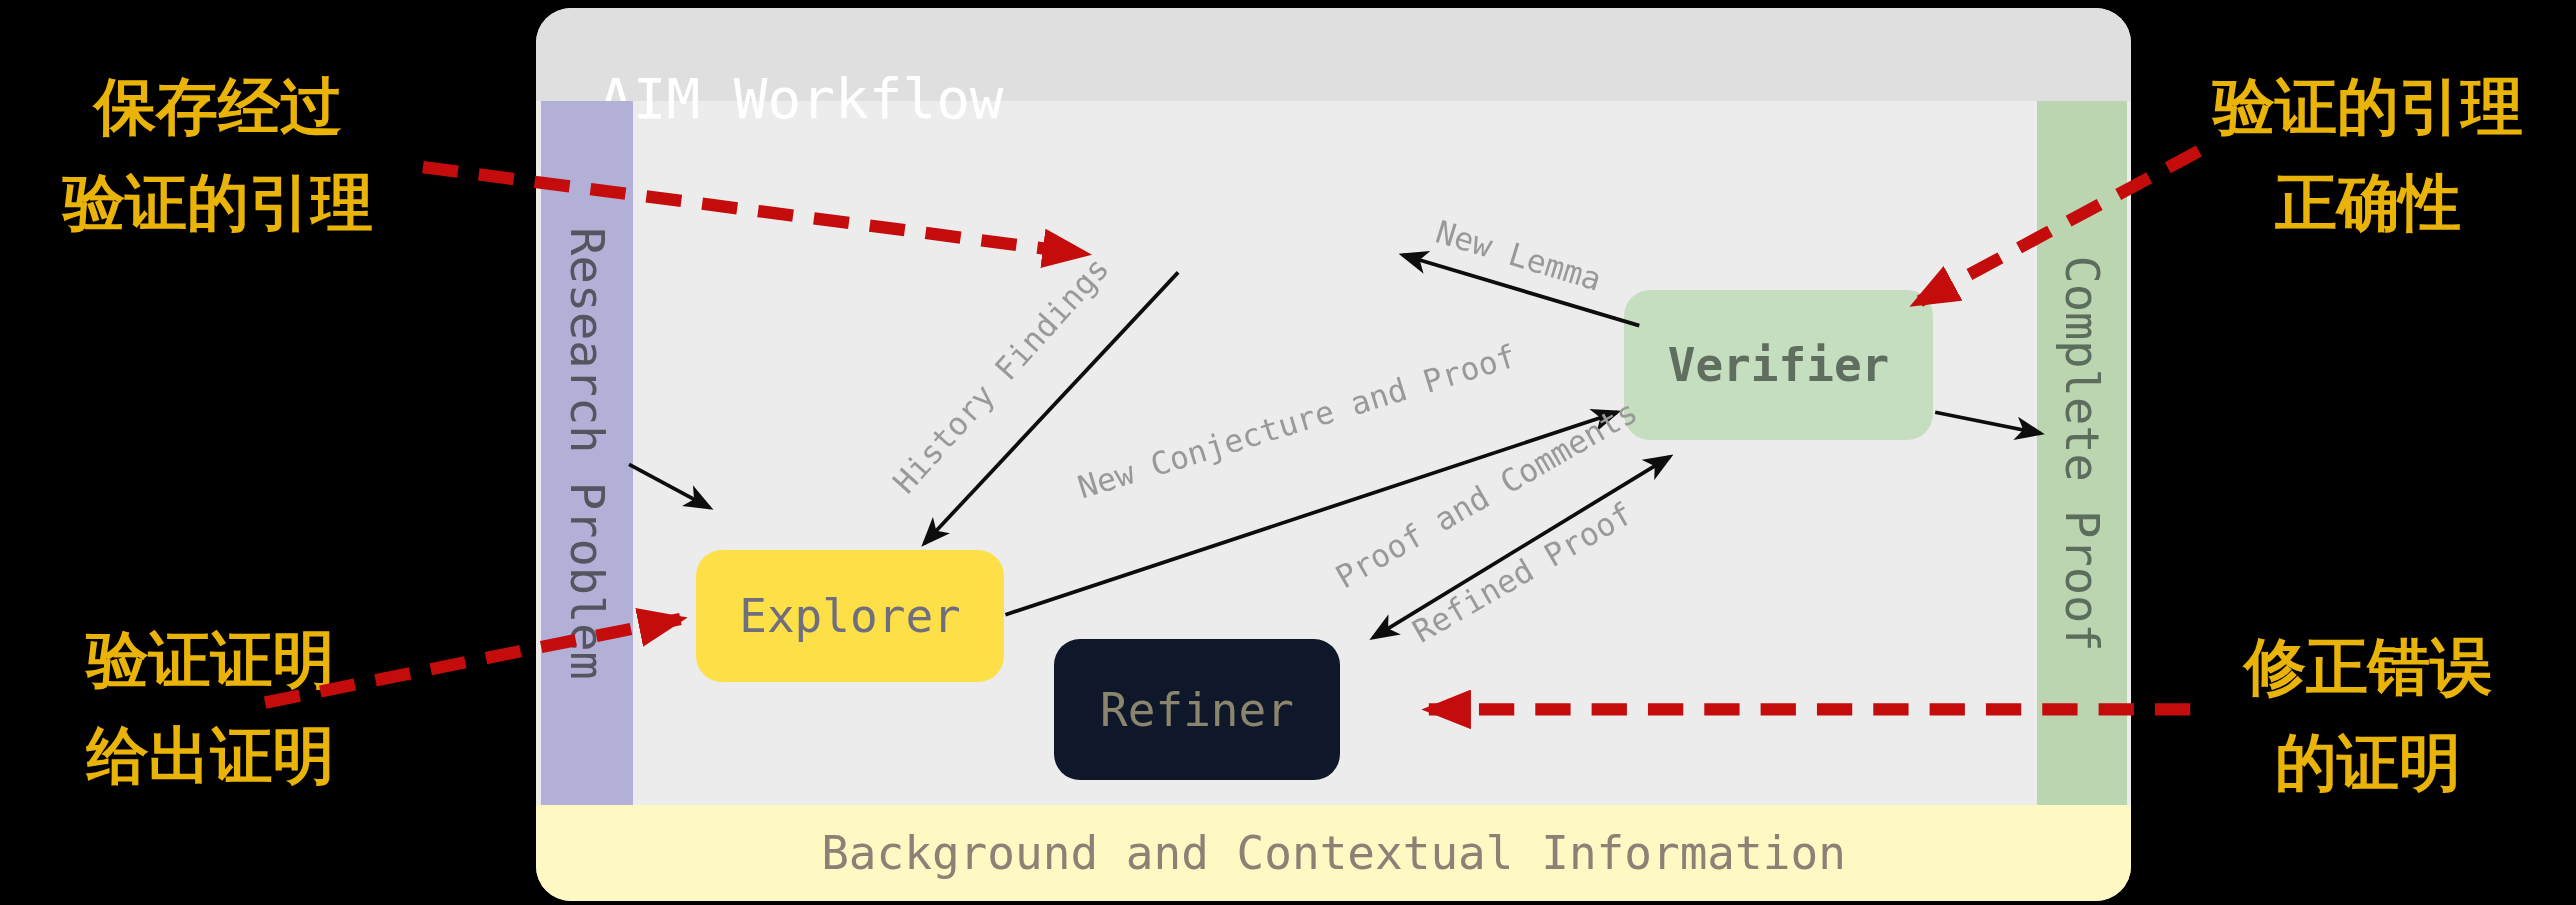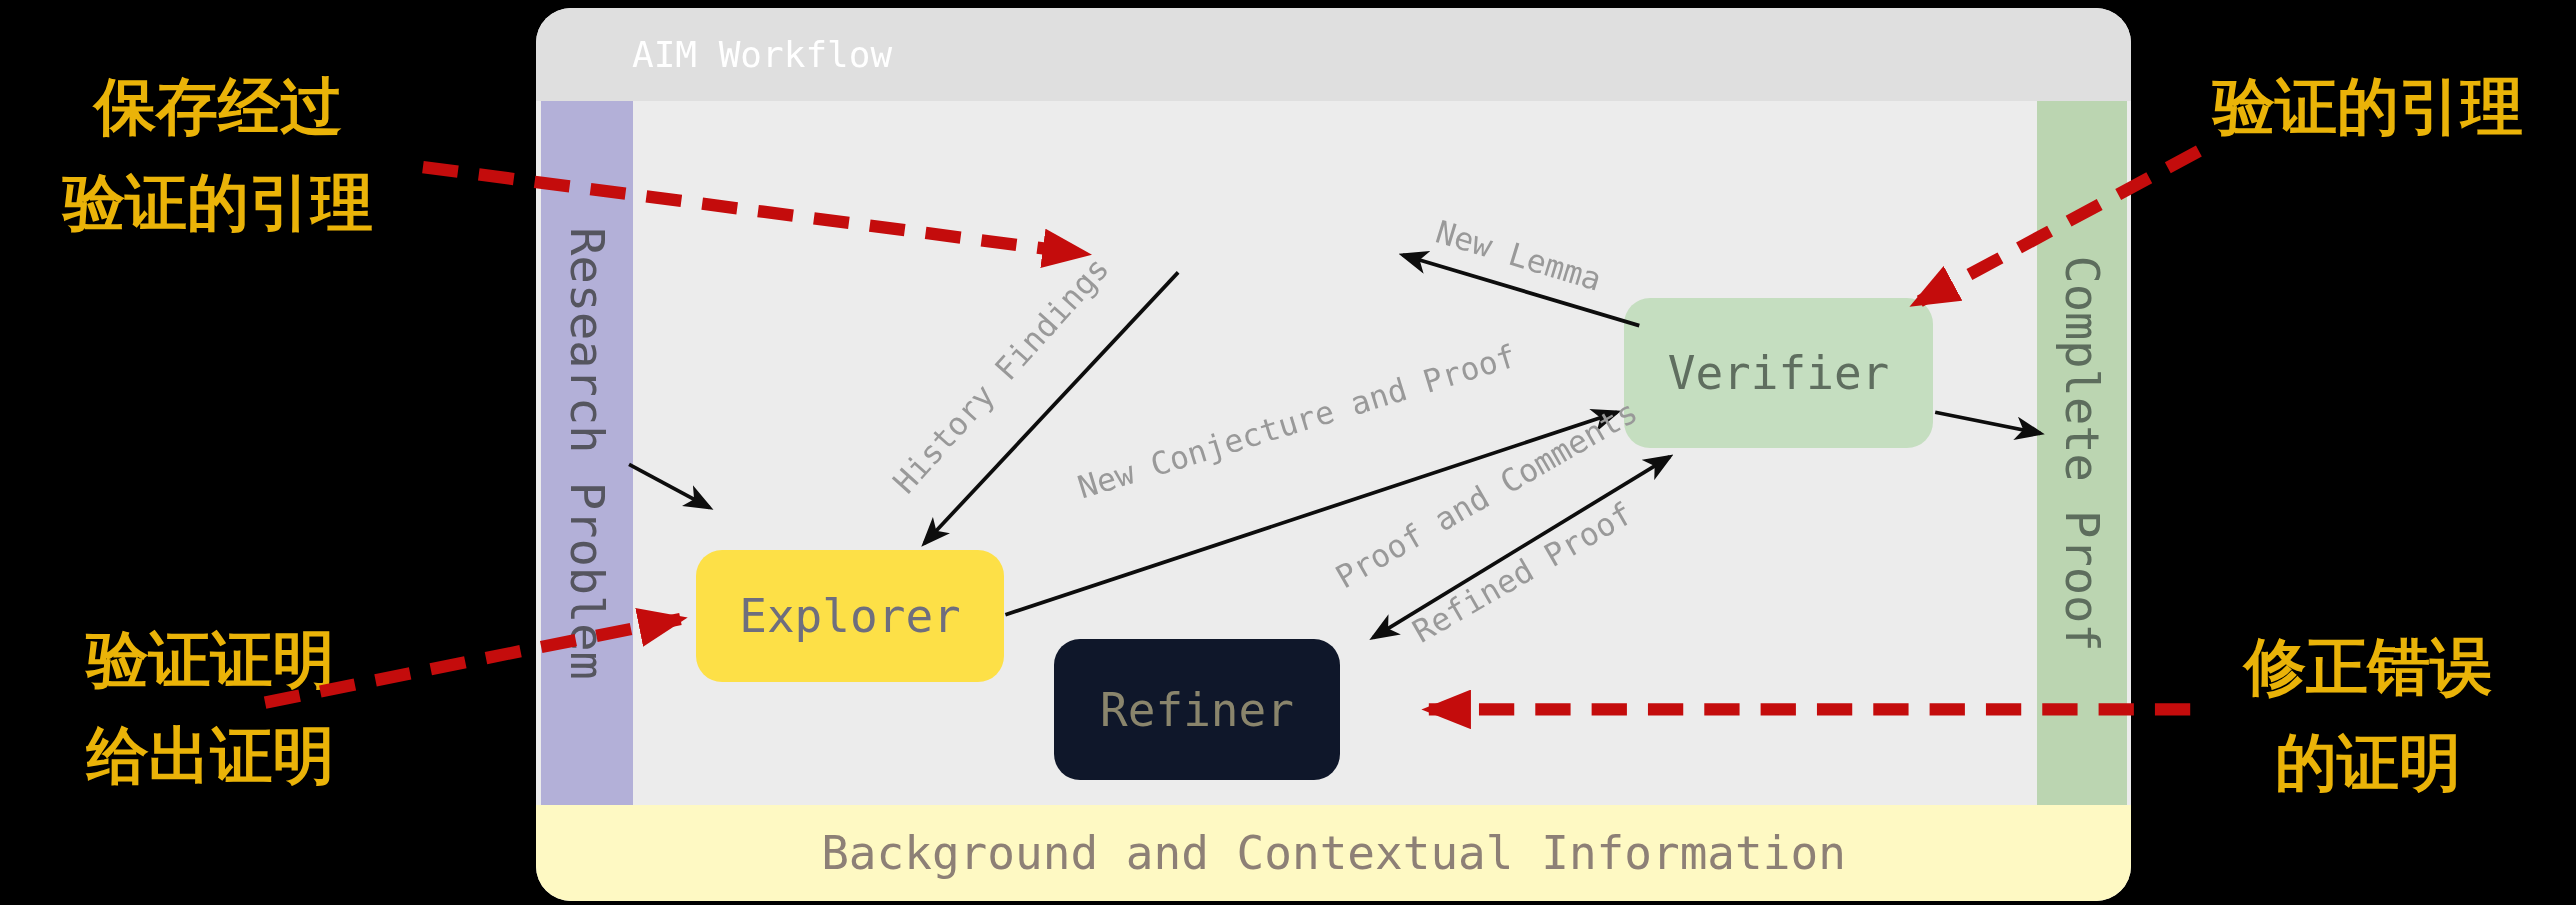--- a/index.html
+++ b/index.html
@@ -2,39 +2,39 @@
 <html style="font-size:10px"><head>
 <meta charset="utf-8">
 <style>
   html,body{margin:0;padding:0;background:#000;}
   .stage{position:relative;width:2576px;height:905px;background:#000;overflow:hidden;
          font-family:"DejaVu Sans Mono","Liberation Mono",monospace;}
   
   .panel{position:absolute;left:536px;top:8px;width:1595px;height:893px;
          background:#ececec;border-radius:35px;overflow:hidden;}
   .titlebar{position:absolute;left:0;top:0;width:100%;height:93px;background:#dfdfdf;}
-  .titlebar span{display:block;padding-left:96px;line-height:93px;font-size:36px;color:#ffffff;white-space:nowrap;}
+  .titlebar span{display:block;padding-left:63px;line-height:93px;font-size:56px;color:#ffffff;white-space:nowrap;margin-top:44px;}
   .bottombar{position:absolute;left:0;bottom:0;width:100%;height:96px;background:#fef9c3;
              display:flex;align-items:center;justify-content:center;}
   .bottombar span{font-size:46px;color:#8d8076;white-space:nowrap;}
   
   .strip{position:absolute;top:101px;height:704px;display:flex;align-items:center;justify-content:center;}
   .strip-left{left:541px;width:92px;background:#b3b0d8;}
   .strip-right{left:2037px;width:90px;background:#bbd5b1;}
   .strip span{transform:rotate(90deg);white-space:nowrap;font-size:47px;}
   .strip-left span{color:#55555f;}
   .strip-right span{color:#5d6d5d;}
   
   .node{position:absolute;border-radius:26px;display:flex;align-items:center;justify-content:center;}
   .node span{font-size:46px;white-space:nowrap;}
   .node-memory  {left:1099px;top:118px;width:310px;height:152px;background:#dec4c5;}
   .node-memory span{color:#7d6d6f;}
   .node-explorer{left:696px;top:550px;width:308px;height:132px;background:#fde047;}
   .node-explorer span{color:#6e6e7e;}
-  .node-verifier{left:1624px;top:298px;width:309px;height:150px;background:#c5dec0;}
+  .node-verifier{left:1624px;top:290px;width:309px;height:150px;background:#c5dec0;font-weight:bold;}
   .node-verifier span{color:#5f6e5f;}
   .node-refiner {left:1054px;top:639px;width:286px;height:141px;background:#0f172a;}
   .node-refiner span{color:#8a856c;}
   
   .zh{position:absolute;width:384px;text-align:center;color:#eab308;
       font-family:"Liberation Sans","DejaVu Sans",sans-serif;font-weight:900;
       font-size:62px;line-height:96px;white-space:nowrap;}
   .zh-tl{left:26px;top:59px;}
   .zh-bl{left:18.6px;top:612px;}
   .zh-tr{left:2176px;top:59px;}
@@ -79,20 +79,21 @@
   <div class="zh zh-tl">
     <div>保存经过</div>
     <div>验证的引理</div>
   </div>
   <div class="zh zh-bl">
     <div>验证证明</div>
     <div>给出证明</div>
   </div>
   <div class="zh zh-tr">
     <div>验证的引理</div>
+    <div>正确性</div>
   </div>
   <div class="zh zh-br">
     <div>修正错误</div>
     <div>的证明</div>
   </div>
 
   <svg class="arrows" viewBox="0 0 4161 1462">
     <defs>
       <marker id="mBlack" viewBox="0 0 10 8" refX="8.5" refY="4" markerWidth="8" markerHeight="6.4" orient="auto-start-reverse" markerUnits="strokeWidth">
         <path d="M0,0 L10,4 L0,8 L2.6,4 Z" fill="#0d0d0d"></path>

